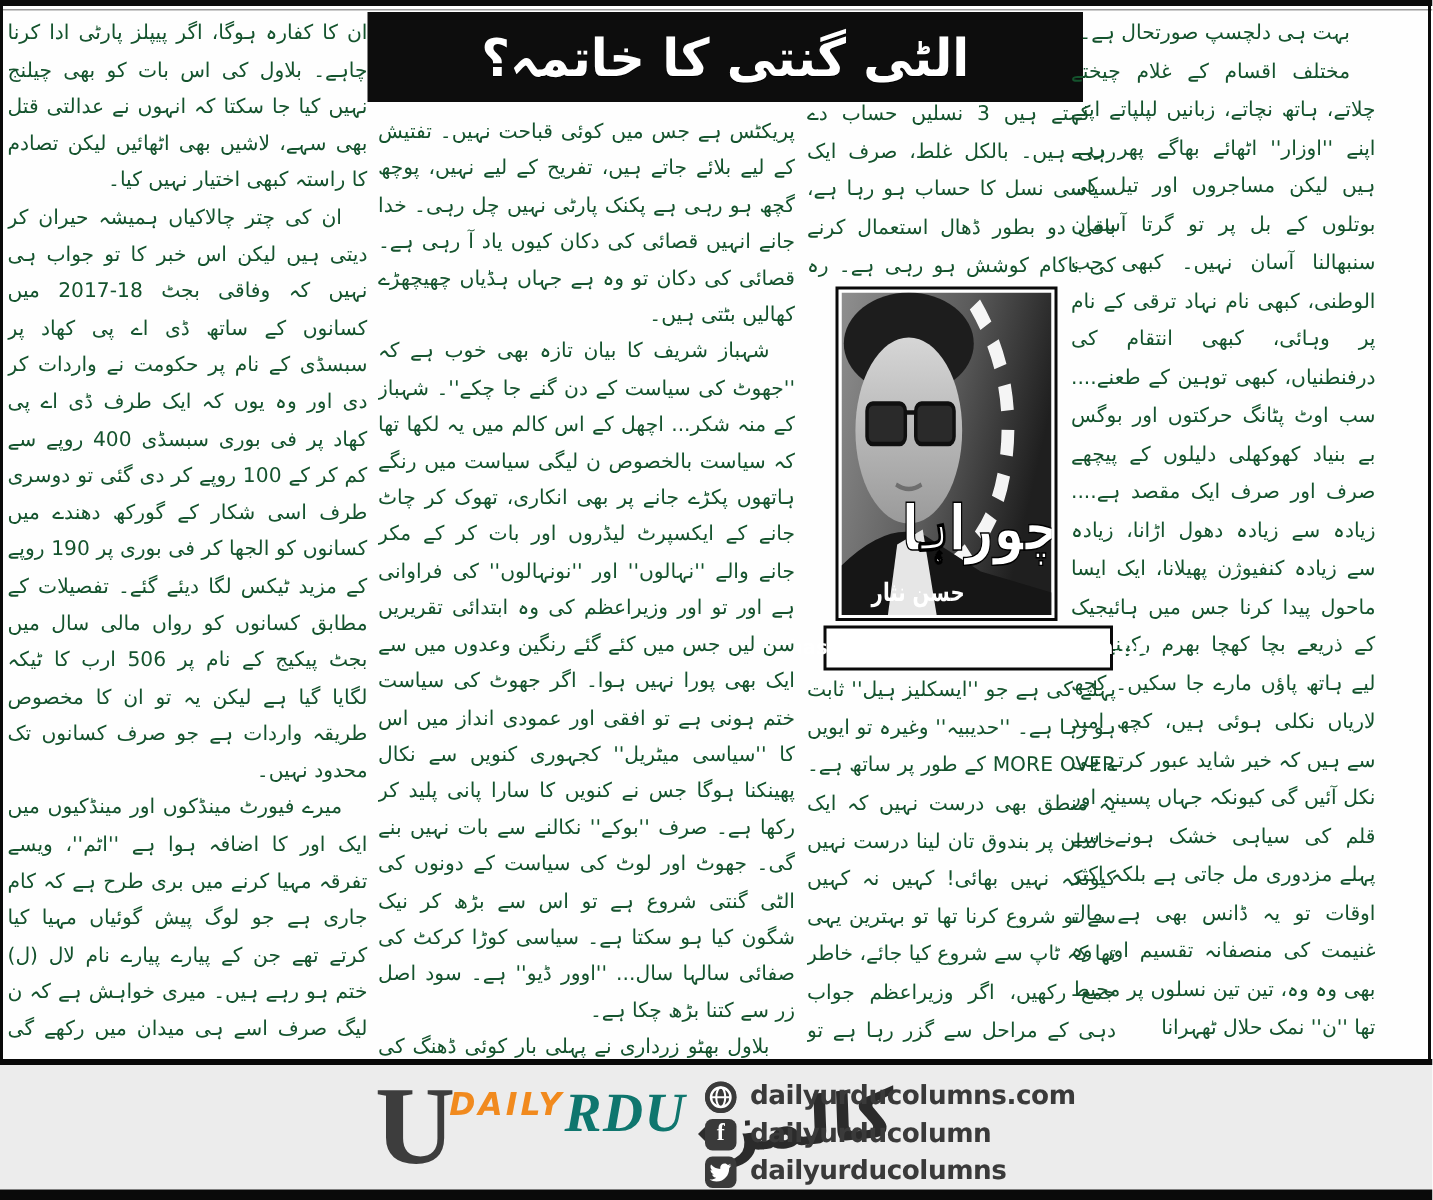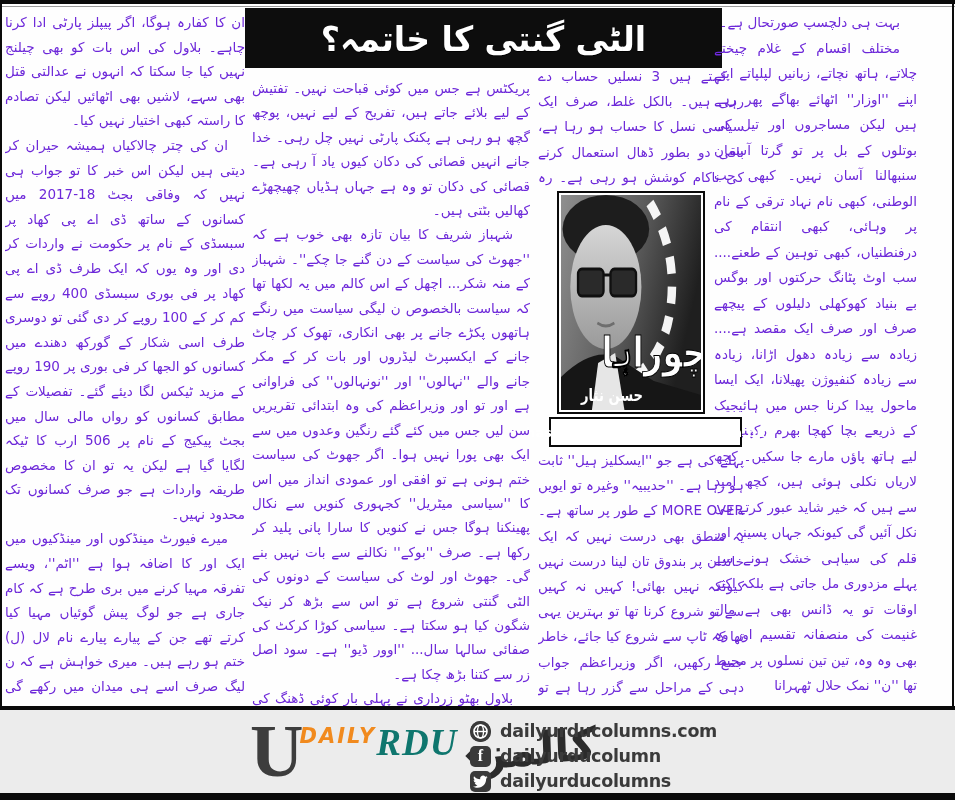--- a/index.html
+++ b/index.html
@@ -11,21 +11,21 @@
   .rule{position:absolute;background:#0a0a0a;}
   .rule-top{left:0;top:0;width:955px;height:4px;}
   .rule-top2{left:0;top:6px;width:955px;height:1px;background:#9a9a9a;}
   .rule-left{left:0;top:0;width:2px;height:706px;}
   .rule-right{left:952px;top:0;width:2px;height:706px;}
   .rule-art-bottom{left:0;top:706px;width:955px;height:4px;}
   .rule-bottom-bar{left:0;top:793px;width:955px;height:7px;}
 
   
   .col{position:absolute;direction:rtl;text-align:justify;overflow:hidden;
-       font-size:13.5px;color:#6d28d9;}
+       font-size:13.5px;color:#14532d;}
   .col p{margin:0;text-indent:17px;}
   .col p.cont{text-indent:0;}
   .col-a{left:5px;top:10px;width:240px;height:692px;line-height:24.6px;}
   .col-b{left:252px;top:76px;width:278px;height:638px;line-height:24.4px;}
   .col-c-top{left:538px;top:64px;width:206px;height:127px;line-height:25.2px;}
   .col-c-bottom{left:538px;top:448px;width:206px;height:254px;line-height:25.2px;}
   .col-d{left:714px;top:10px;width:203px;height:692px;line-height:25.5px;}
 
   
   .headline-box{position:absolute;left:245px;top:8px;width:477px;height:60px;

